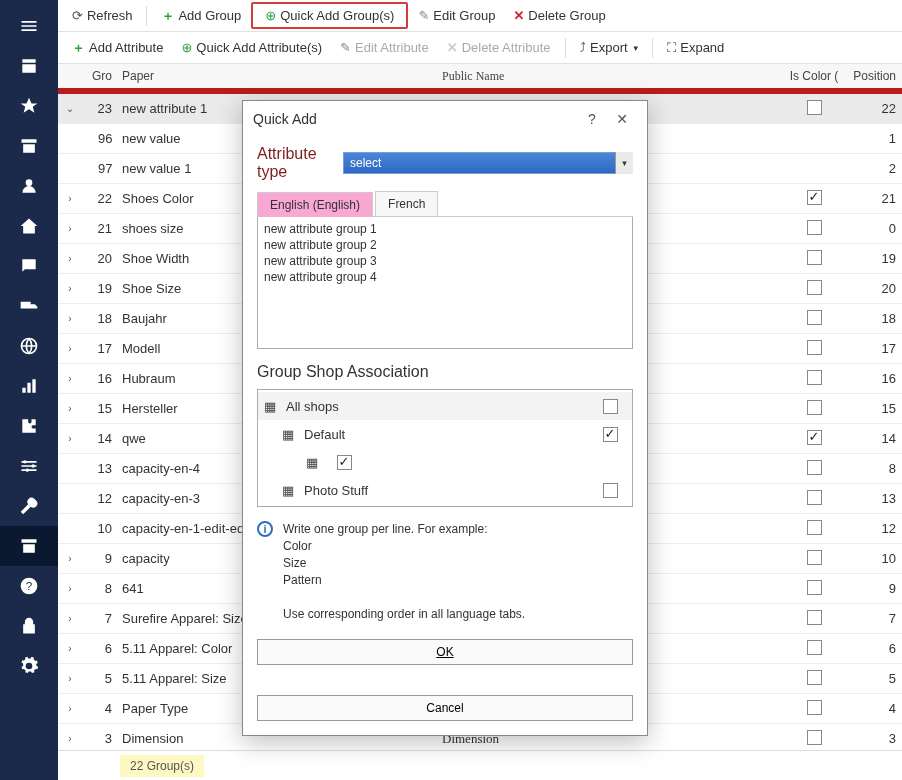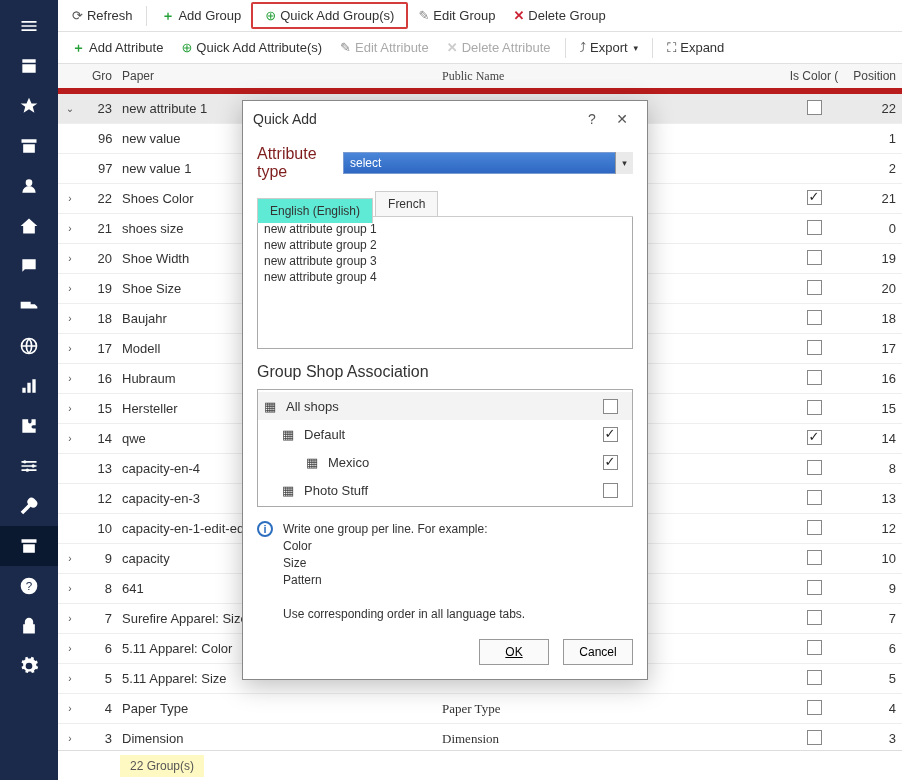--- a/index.html
+++ b/index.html
@@ -163,21 +163,21 @@
   .tabs { display: flex; border-bottom: 1px solid #ccc; margin-top: 4px;}
   .tab {
     padding: 5px 12px;
     border: 1px solid #ccc;
     border-bottom: none;
     margin-right: 2px;
     font-size: 12px;
     background: #f7f7f7;
     cursor: pointer;
   }
-  .tab.active { background: #5eead4; position: relative; top: 7px; }
+  .tab.active { background: #f9a8d4; position: relative; top: 1px; }
   .textarea {
     width: 100%; height: 132px;
     border: 1px solid #aaa; border-top: none;
     padding: 4px 6px;
     font-size: 12px;
     line-height: 16px;
     white-space: pre;
     overflow: auto;
   }
   .section-h { font-size: 16px; margin: 14px 0 8px 0; color: #333; }
@@ -192,21 +192,21 @@
   }
   .tree-row.head { background: #f3f3f3; }
   .tree-row .icon { width: 16px; margin-right: 6px; color: #444; }
   .tree-row .label { flex: 1; font-size: 13px; }
   .tree-row .cb { width: 32px; display: flex; justify-content: center; }
   .indent-1 { padding-left: 24px; }
   .indent-2 { padding-left: 48px; }
   .info-row { display: flex; align-items: flex-start; margin-top: 14px; font-size: 12px; }
   .info-row .i-icon { width: 16px; height:16px; flex-shrink:0; margin-right:10px; border:2px solid #2d6fbf; border-radius:50%; color:#2d6fbf; display:flex;align-items:center;justify-content:center; font-weight:bold; font-size:11px;}
   .info-row .txt { line-height: 17px; white-space: pre-line; }
-  .dlg-btns { display: flex; justify-content: flex-end; gap: 14px; margin-top: 16px; }
+  .dlg-btns { display: flex; justify-content: flex-end; gap: 30px; margin-top: 16px; flex-direction: column; }
   .btn {
     min-width: 70px; height: 26px;
     border: 1px solid #999;
     background: #fafafa;
     font-size: 12px;
     cursor: pointer;
   }
   .btn .ul { text-decoration: underline; }
   
   .ico-plus { color: #27a03a; font-weight: bold; }
@@ -600,21 +600,20 @@
         </div>
         <div class="tree-row indent-1">
           <span class="icon">▦</span>
           <span class="label">Default</span>
           <span class="cb">
             <span class="checkbox checked"></span>
           </span>
         </div>
         <div class="tree-row indent-2">
           <span class="icon">▦</span>
-          <span class="label">Mexico</span>
           <span class="cb">
             <span class="checkbox checked"></span>
           </span>
         </div>
         <div class="tree-row indent-1">
           <span class="icon">▦</span>
           <span class="label">Photo Stuff</span>
           <span class="cb">
             <span class="checkbox"></span>
           </span>

